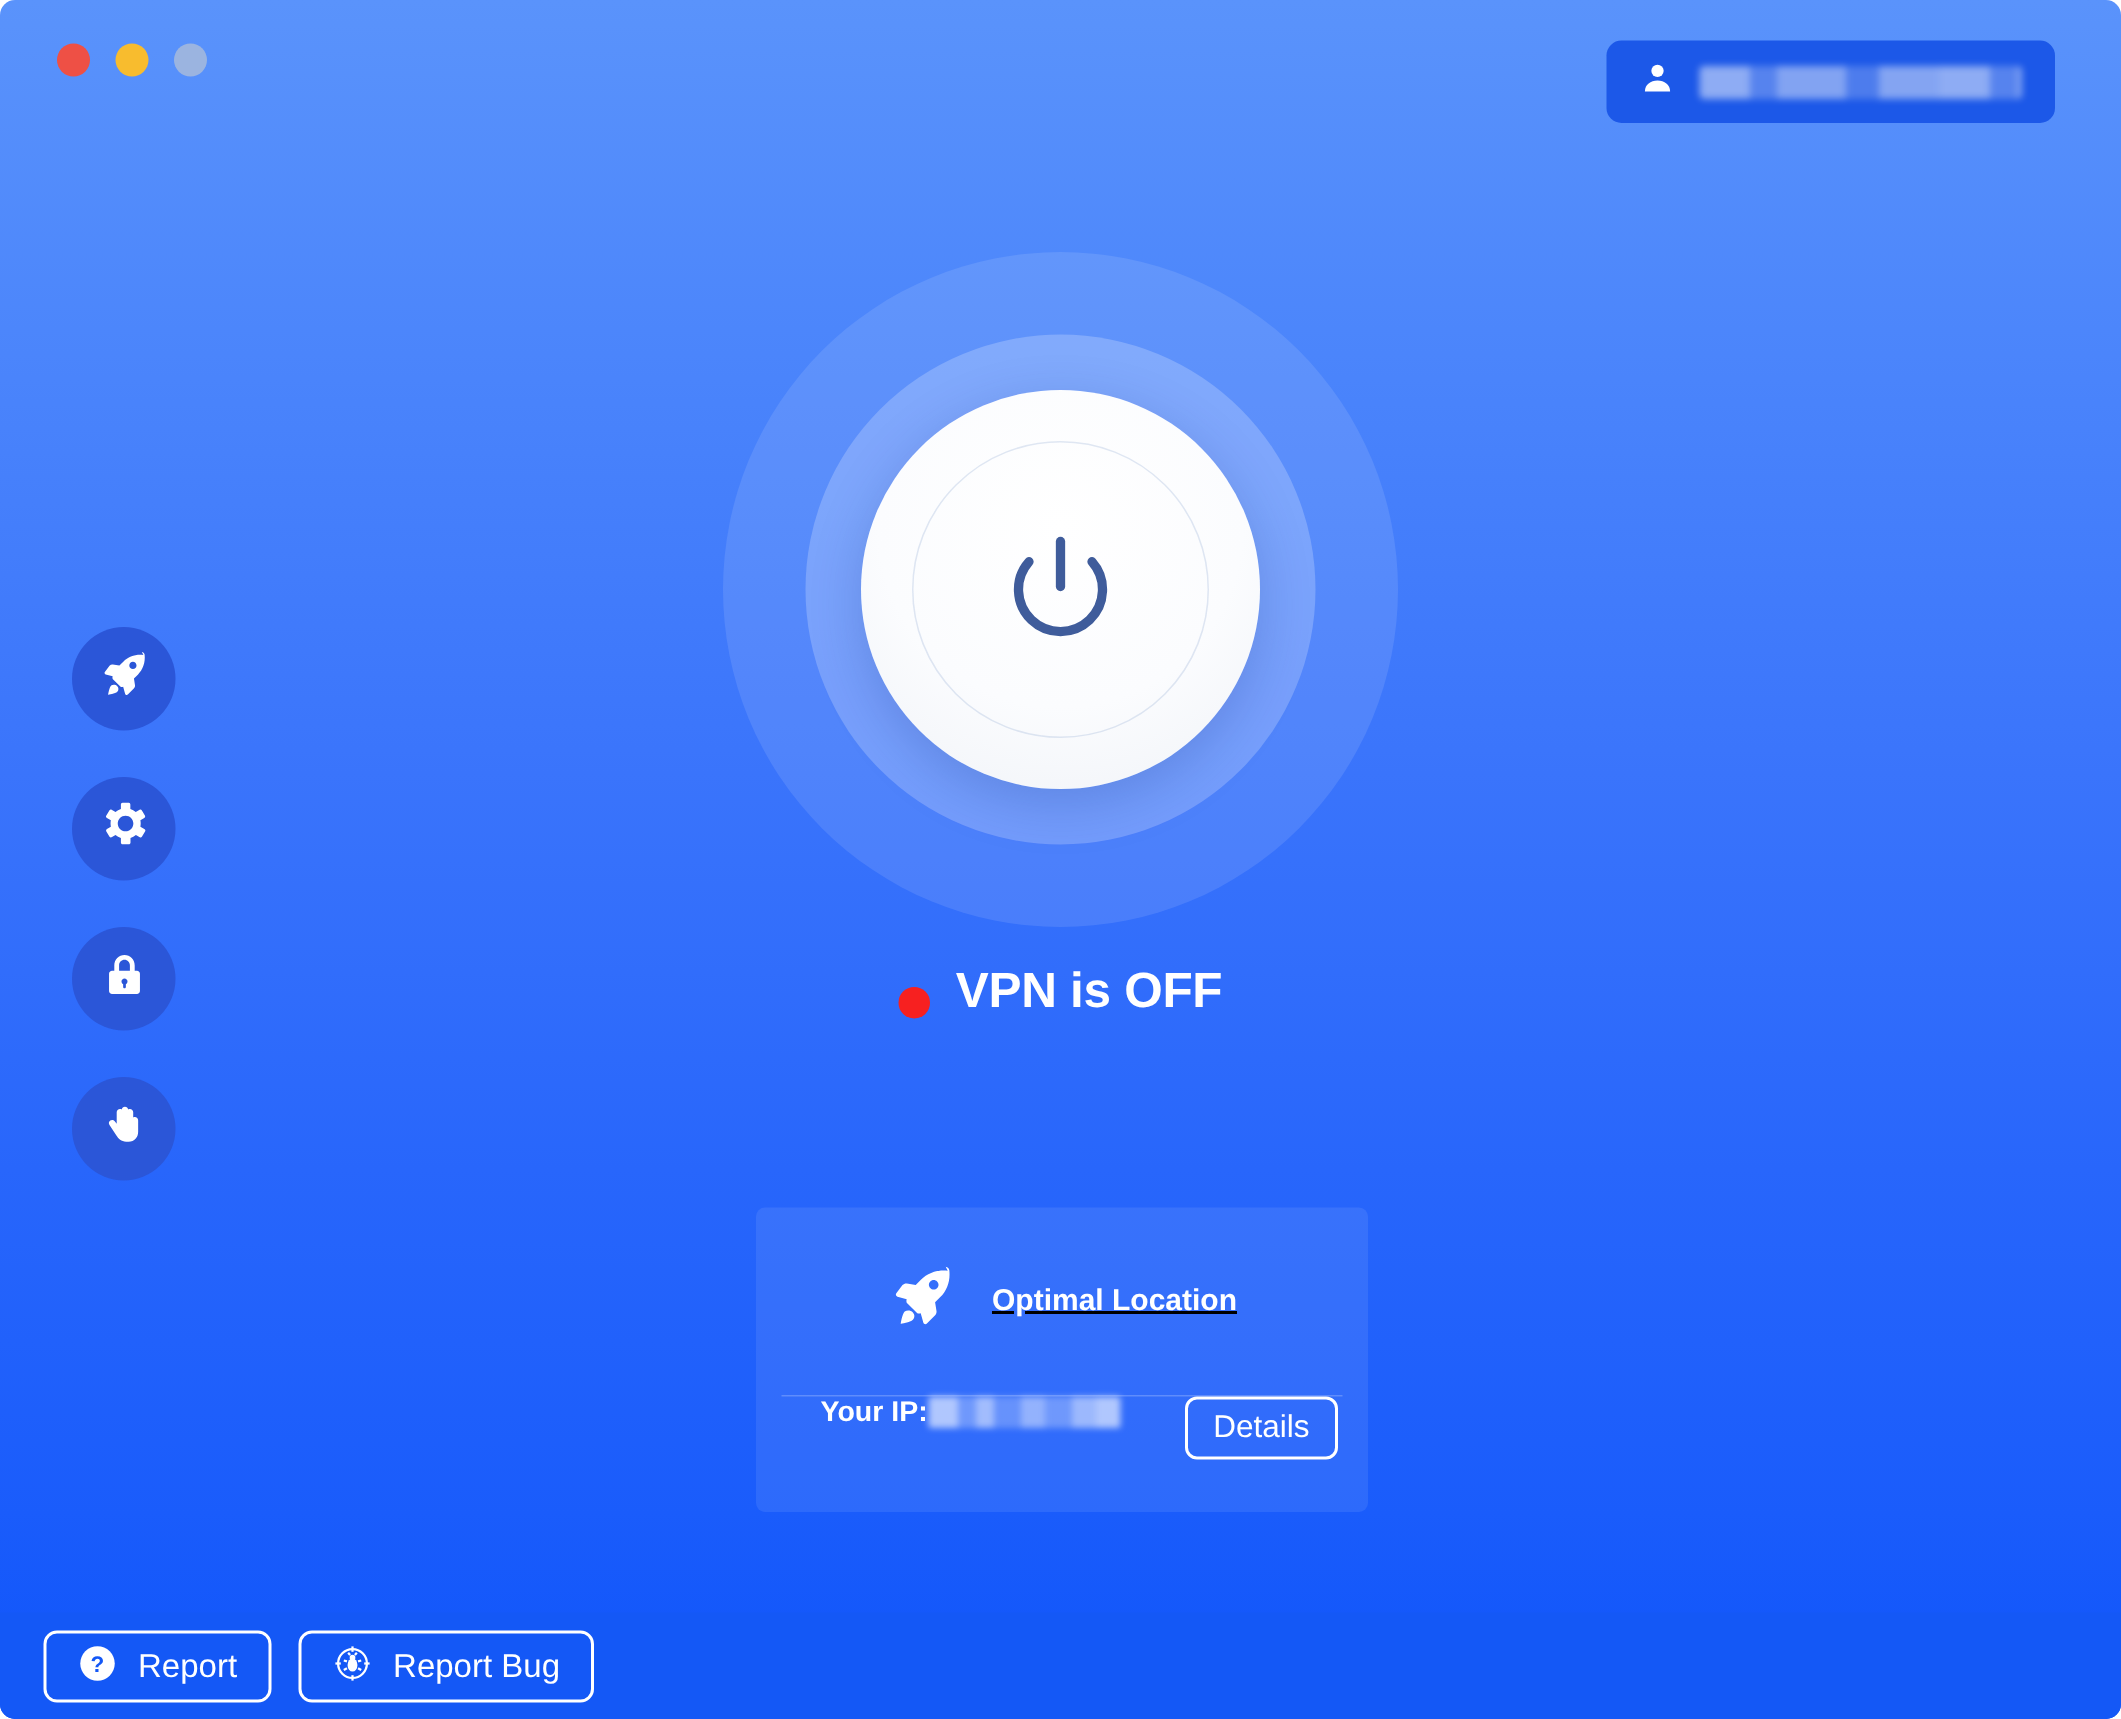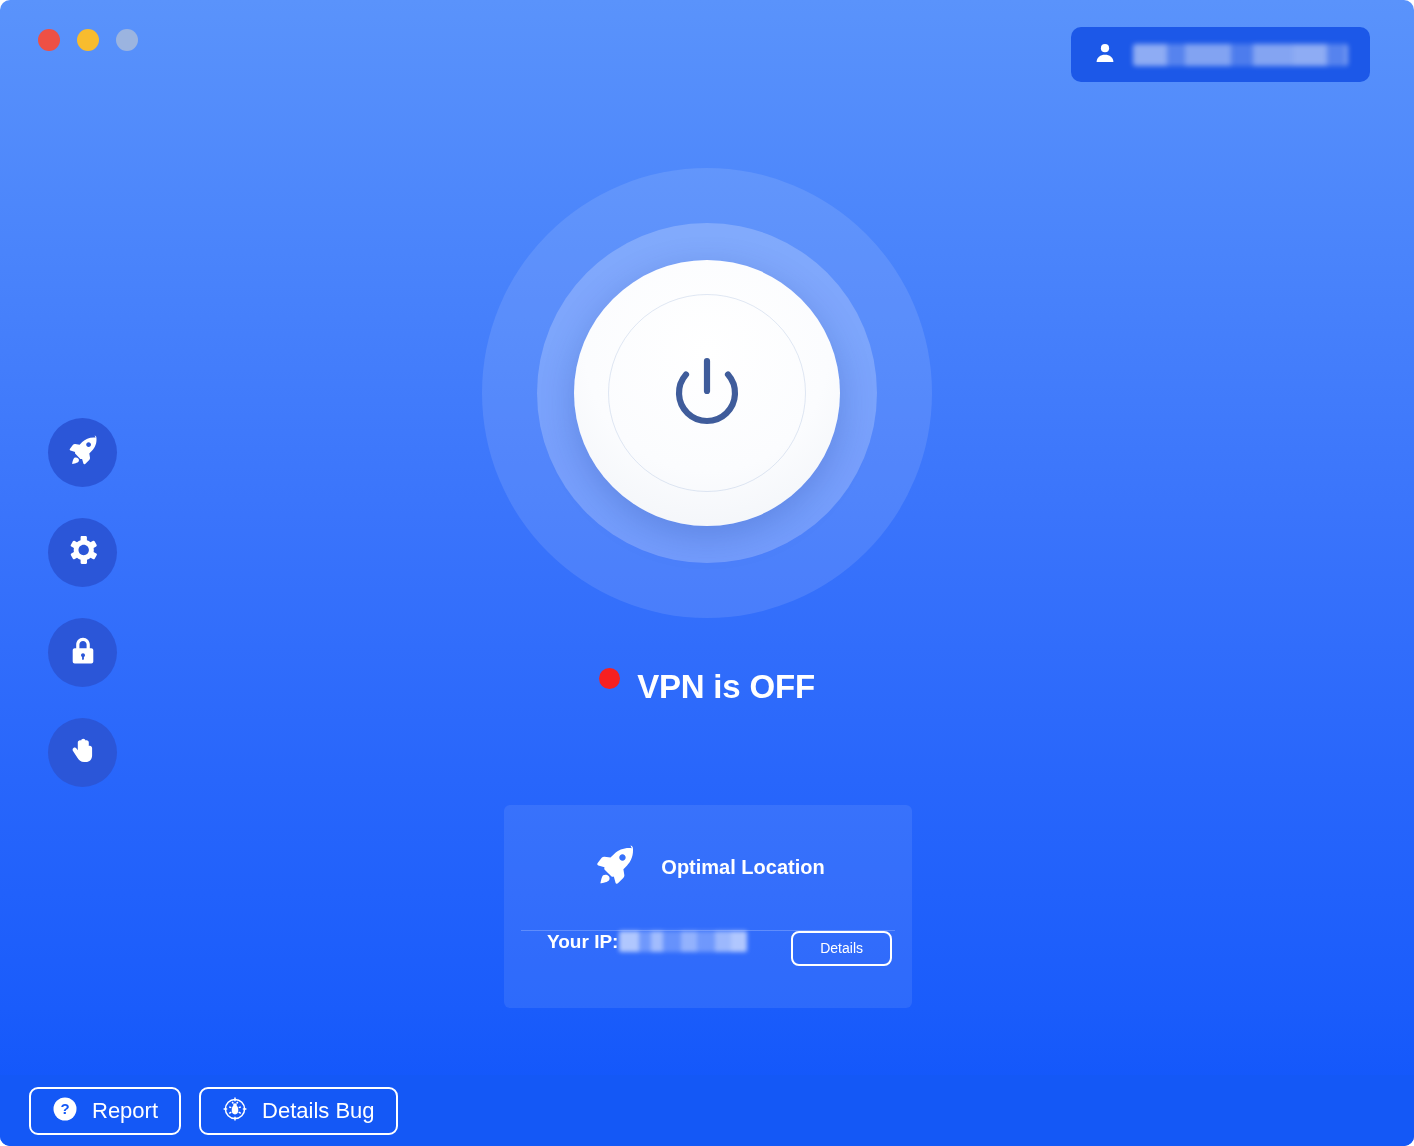--- a/index.html
+++ b/index.html
@@ -148,24 +148,23 @@
   }
   .power-btn svg { width: 100px; height: 100px; position: relative; }
 
   
   .status-row {
     position: absolute;
     top: 641px;
     left: 0;
     width: 100%;
     display: flex;
-    align-items: flex-start;
+    align-items: flex-end;
     justify-content: center;
     gap: 17px;
-    margin-top: 27px;
   }
   .status-dot {
     width: 21px; height: 21px;
     border-radius: 50%;
     background: #f72020;
     flex: none;
   }
   .status-text {
     color: #ffffff;
     font-size: 33px;
@@ -183,20 +182,21 @@
     border-radius: 6px;
     background: rgba(255,255,255,0.085);
   }
   .loc-top {
     height: 125px;
     display: flex;
     align-items: center;
     justify-content: center;
     gap: 22px;
     cursor: pointer;
+    text-decoration: underline;
   }
   .loc-top svg { width: 48px; height: 48px; flex: none; }
   .loc-label {
     color: #ffffff;
     font-size: 20px;
     font-weight: bold;
   }
   .loc-divider {
     height: 1px;
     margin: 0 17px;
@@ -233,22 +233,22 @@
     font-size: 0;
     color: transparent;
   }
   .details-btn {
     margin-left: auto;
     border: 2px solid #ffffff;
     border-radius: 8px;
     background: transparent;
     color: #ffffff;
     font-family: "Liberation Sans", sans-serif;
-    font-size: 14px;
-    padding: 8px 27px 9px;
+    font-size: 21px;
+    padding: 8px 17px 9px;
     cursor: pointer;
     line-height: 1;
   }
 
   
   .footer {
     position: absolute;
     left: 0;
     bottom: 0;
     width: 100%;
@@ -398,17 +398,17 @@
           <ellipse cx="13" cy="14" rx="3.3" ry="4.4" fill="#ffffff" stroke="none"></ellipse>
           <circle cx="13" cy="9.1" r="1.9" fill="#ffffff" stroke="none"></circle>
           <line x1="11.4" y1="7.4" x2="10.1" y2="5.9"></line>
           <line x1="14.6" y1="7.4" x2="15.9" y2="5.9"></line>
           <line x1="9.3" y1="11.6" x2="7.2" y2="11"></line>
           <line x1="16.7" y1="11.6" x2="18.8" y2="11"></line>
           <line x1="9.3" y1="16.2" x2="7.2" y2="17.4"></line>
           <line x1="16.7" y1="16.2" x2="18.8" y2="17.4"></line>
         </svg>
       </span>
-      <span>Details Bug</span>
+      <span>Report Bug</span>
     </button>
   </div>
 
 </div>
 
 </body></html>

